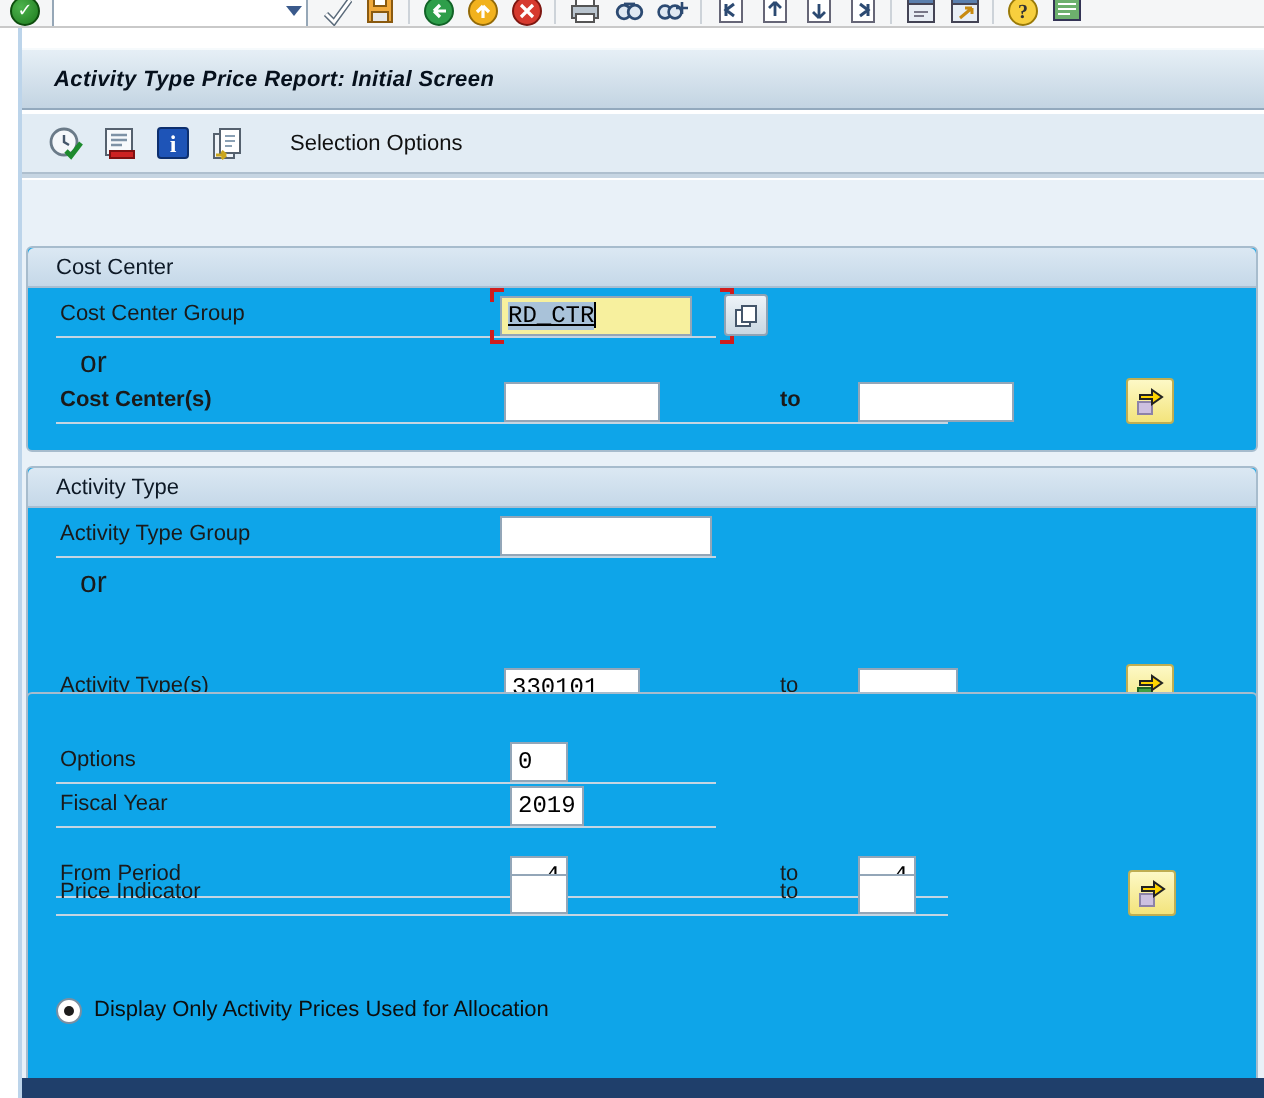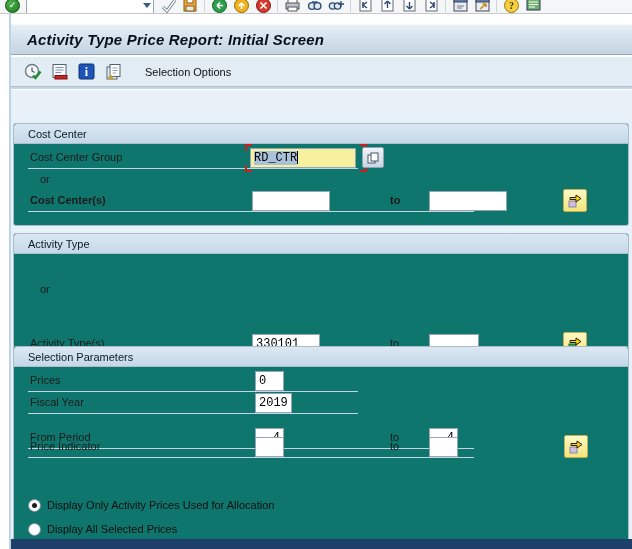--- a/index.html
+++ b/index.html
@@ -30,49 +30,49 @@
   .win {
     position:absolute; top:14px; left:9px; right:0; bottom:0;
     border-left:2px solid #bcd4ea; background:#ffffff;
   }
   .title-bar {
     position:absolute; top:10px; left:0; right:0; height:31px;
     background:linear-gradient(#e6eff6, #c3d4e2);
     border-top:1px solid #f6fafc; border-bottom:1px solid #93a9bd;
     display:flex; align-items:center; padding-left:16px;
   }
-  .title-bar h1 { font-size:15px; font-style:italic; font-weight:bold; color:#06101c; letter-spacing:.2px; }
+  .title-bar h1 { font-size:11px; font-style:italic; font-weight:bold; color:#06101c; letter-spacing:.2px; }
   .app-toolbar {
     position:absolute; top:43px; left:0; right:0; height:30px;
     background:#e2ecf4; border-bottom:1px solid #aebfce;
     box-shadow:0 2px 0 #c6d5e2;
     display:flex; align-items:center; gap:8px; padding-left:12px;
   }
   .app-ic { width:19px; height:18px; display:flex; align-items:center; justify-content:center; cursor:default; }
   .sel-options { margin-left:14px; font-size:11px; color:#111; }
   .main {
     position:absolute; top:76px; bottom:0; left:0; right:0;
     background:#e9f1f8;
   }
   
   .group {
     position:absolute; left:2px; width:616px;
-    background:#0f766e; border:1px solid #a7bccd; border-radius:3px;
+    background:#0ea5e9; border:1px solid #a7bccd; border-radius:3px;
   }
   .group-hd {
     height:20px; background:linear-gradient(#dbe8f3, #c5d8e8);
     border-bottom:1px solid #a9bed1; border-radius:3px 3px 0 0;
     line-height:20px; padding-left:14px; font-size:11px; color:#0d1926;
   }
   .g-cost   { top:33px;  height:103px; }
   .g-acttyp { top:143px; height:126px; }
   .g-selpar { top:256px; height:205px; border-bottom:none; border-radius:3px 3px 0 0; }
   .row { position:absolute; left:0; right:0; height:22px; }
   .row .lbl { position:absolute; left:16px; top:4px; font-size:11px; }
-  .row .orlbl { position:absolute; left:26px; top:4px; font-size:11px; }
+  .row .orlbl { position:absolute; left:26px; top:4px; font-size:15px; }
   .rline { position:absolute; left:14px; top:21px; width:446px; height:1px; background:#c5d5e2; }
   .rline.short { width:330px; }
   .fld {
     position:absolute; top:0; height:20px; background:#ffffff;
     border:1px solid #93a6b8; font-family:"Liberation Mono", monospace;
     font-size:12px; line-height:18px; padding:0 3px; color:#000; overflow:hidden; white-space:nowrap;
   }
   .fld.right { text-align:right; }
   .fld.yellow { background:#f7f09e; }
   .selhl { background:#a9c2d9; }
@@ -264,21 +264,21 @@
   </div>
 
   <div class="main">
 
     <div class="group g-cost">
       <div class="group-hd">Cost Center</div>
 
       <div class="row" style="top:23px;">
         <span class="lbl">Cost Center Group</span>
         <div class="rline short"></div>
-        <div class="fld yellow" style="left:236px; top:1px; width:106px;"><span class="selhl">RD_CTR</span><span class="caret"></span></div>
+        <div class="fld yellow" style="left:236px; top:1px; width:96px;text-decoration:underline;"><span class="selhl">RD_CTR</span><span class="caret"></span></div>
         <div class="focus-c fc-tl" style="left:231px; top:-3px;"></div>
         <div class="focus-c fc-tr" style="left:346px; top:-3px;"></div>
         <div class="focus-c fc-bl" style="left:231px; top:18px;"></div>
         <div class="focus-c fc-br" style="left:346px; top:18px;"></div>
         <div class="matchcode" style="left:348px;">
           <svg width="12" height="12">
               <rect x="1" y="3" width="7" height="8" fill="#fff" stroke="#44556a"></rect>
               <rect x="4" y="1" width="7" height="8" fill="#fff" stroke="#44556a"></rect>
             </svg>
         </div>
@@ -299,20 +299,25 @@
               <rect x="2" y="8" width="7" height="6" fill="#cdc0e0" stroke="#8d82a8"></rect>
               <path d="M3 4.5 H9 V2 L14 5.5 L9 9 V6.5 H3 Z" fill="#ffd400" stroke="#222" stroke-width="1"></path>
             </svg>
         </div>
       </div>
     </div>
 
     <div class="group g-acttyp">
       <div class="group-hd">Activity Type</div>
 
+      <div class="row" style="top:23px;">
+        <span class="lbl">Activity Type Group</span>
+        <div class="rline short"></div>
+        <div class="fld" style="left:236px; top:1px; width:106px;"><span></span></div>
+      </div>
 
       <div class="row" style="top:45px;">
         <span class="orlbl">or</span>
       </div>
 
       <div class="row" style="top:67px;margin-top:32px;">
         <span class="lbl">Activity Type(s)</span>
         <div class="rline"></div>
         <div class="fld" style="left:238px; top:1px; width:68px;"><span>330101</span></div>
         <span class="to-lbl">to</span>
@@ -320,24 +325,23 @@
         <div class="msbtn" style="left:549px; top:-1px;">
           <svg width="16" height="15">
               <rect x="2" y="8" width="7" height="6" fill="#3fa045" stroke="#1d6322"></rect>
               <path d="M3 4.5 H9 V2 L14 5.5 L9 9 V6.5 H3 Z" fill="#ffd400" stroke="#222" stroke-width="1"></path>
             </svg>
         </div>
       </div>
     </div>
 
     <div class="group g-selpar">
-      <div class="group-hd">Selection Parameters</div>
 
       <div class="row" style="top:23px;">
-        <span class="lbl">Prices</span>
+        <span class="lbl">Options</span>
         <div class="rline short"></div>
         <div class="fld" style="left:241px; top:1px; width:29px;"><span>0</span></div>
       </div>
 
       <div class="row" style="top:45px;">
         <span class="lbl">Fiscal Year</span>
         <div class="rline short"></div>
         <div class="fld" style="left:241px; top:1px; width:37px;"><span>2019</span></div>
       </div>
 
@@ -363,22 +367,18 @@
         </div>
       </div>
 
 
       <div class="radio-row" style="top:152px;">
         <span class="radio">
             <span class="dot"></span>
           </span>
         <span class="radio-lbl">Display Only Activity Prices Used for Allocation</span>
       </div>
-      <div class="radio-row" style="top:176px;">
-        <span class="radio"></span>
-        <span class="radio-lbl">Display All Selected Prices</span>
-      </div>
     </div>
 
   </div>
 
   <div class="bottom-bar"></div>
 </div>
 
 </body></html>

